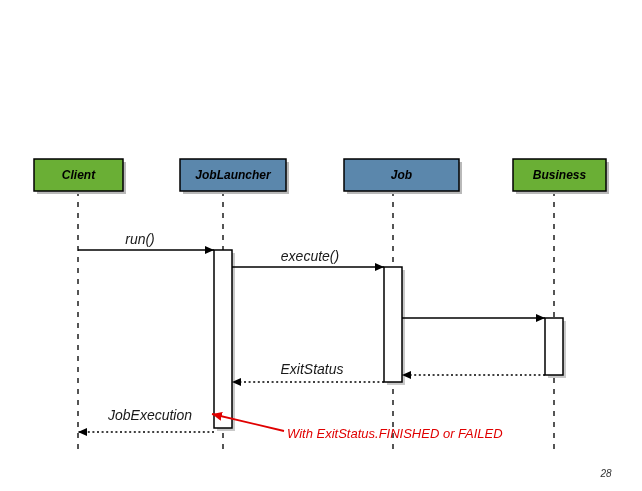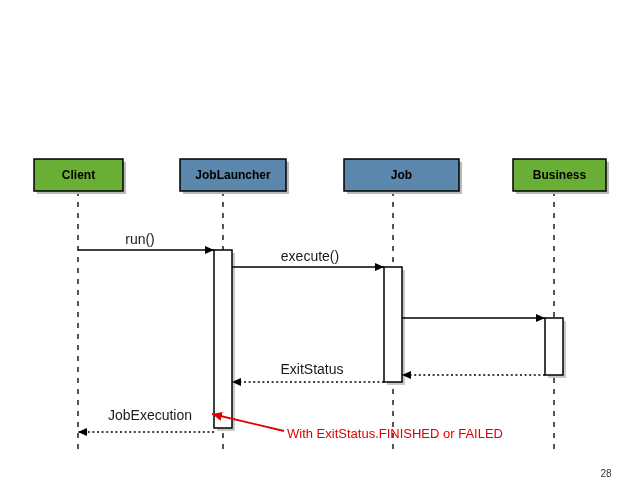--- a/index.html
+++ b/index.html
@@ -14,20 +14,21 @@
     font-family: "Liberation Sans", sans-serif;
     overflow: hidden;
     position: relative;
   }
   #diagram-root {
     position: absolute;
     left: 0;
     top: 0;
     width: 642px;
     height: 491px;
+    font-style: italic;
   }
   .participant-label {
     font-family: "Liberation Sans", sans-serif;
     font-size: 12px;
     font-weight: bold;
     fill: #000000;
     text-anchor: middle;
     dominant-baseline: middle;
   }
   .message-label {

